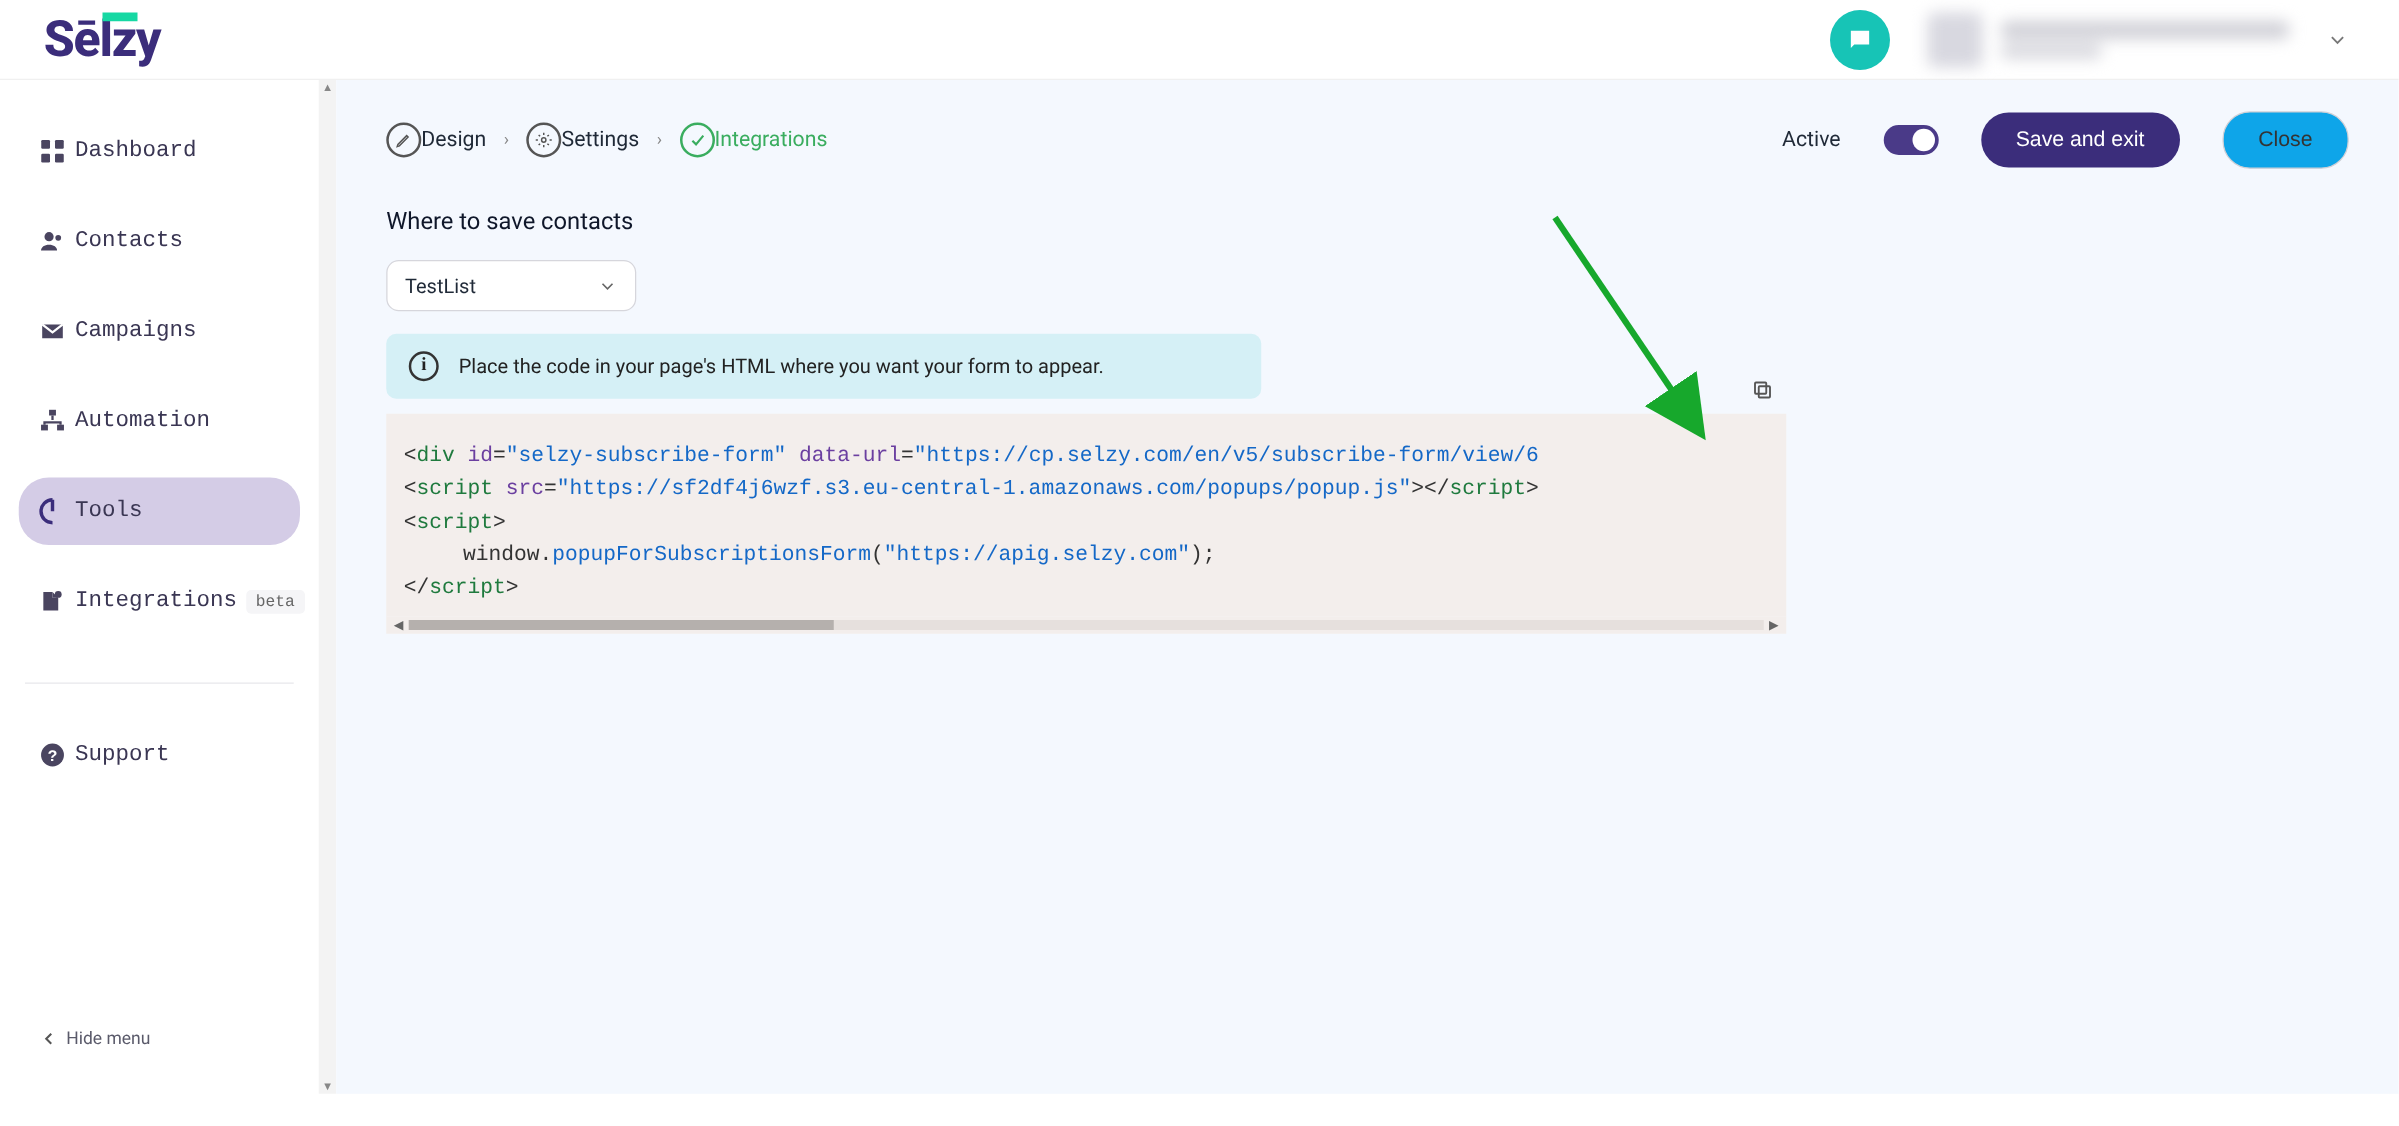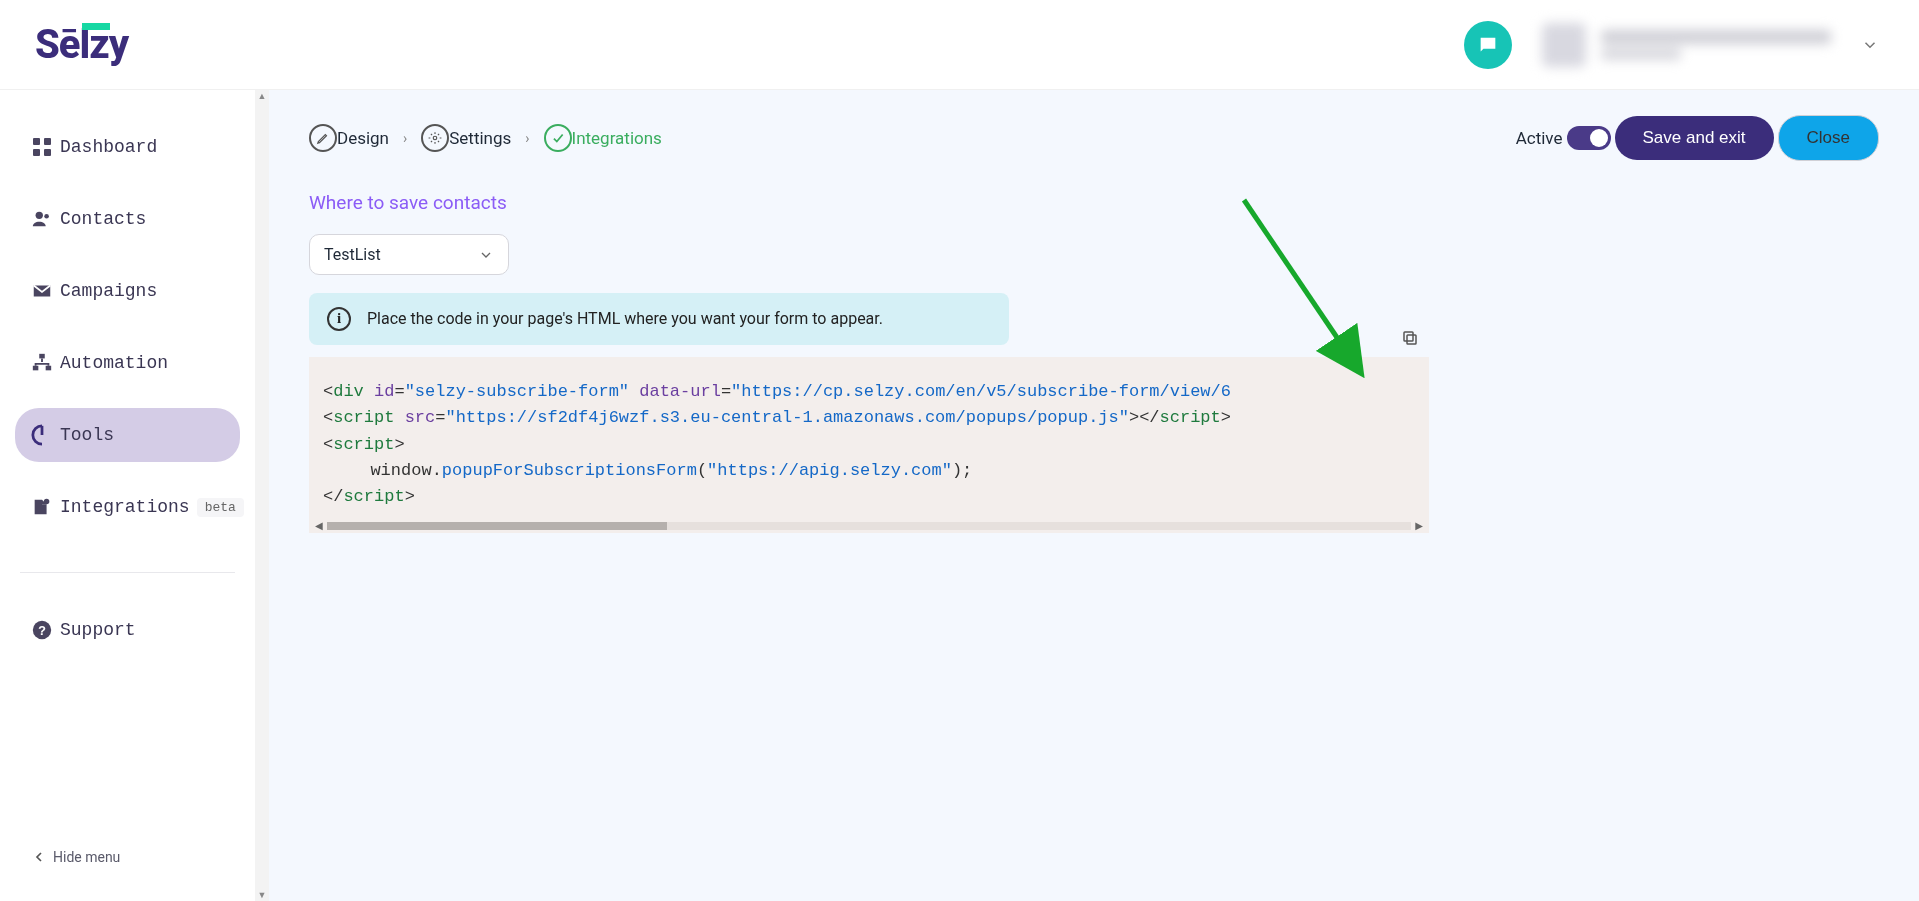--- a/index.html
+++ b/index.html
@@ -1,18 +1,18 @@
 <!DOCTYPE html>
 <html><head>
 <meta charset="utf-8">
 <style>
 * { margin: 0; padding: 0; box-sizing: border-box; }
 body { font-family: -apple-system, BlinkMacSystemFont, "Segoe UI", Roboto, Arial, sans-serif; background: #fff; color: #1f2937; width: 1919px; height: 901px; overflow: hidden; }
 
-.header { height: 90px; display: flex; align-items: center; justify-content: space-between; padding: 0 40px 0 35px; border-bottom: 1px solid #f0f0f0; }
+.header { height: 64px; display: flex; align-items: center; justify-content: space-between; padding: 0 40px 0 35px; border-bottom: 1px solid #f0f0f0; }
 .logo { display: flex; align-items: center; }
 .logo-text { font-size: 40px; font-weight: 800; color: #3b2d7b; letter-spacing: -1px; position: relative; }
 .logo-accent { position: absolute; width: 28px; height: 7px; background: #16d8a3; top: 2px; left: 47px; }
 
 .header-right { display: flex; align-items: center; gap: 30px; }
 .chat-bubble { width: 48px; height: 48px; border-radius: 50%; background: #17c4b6; display: flex; align-items: center; justify-content: center; }
 .account-area { display: flex; align-items: center; gap: 15px; filter: blur(6px); }
 .account-avatar { width: 44px; height: 44px; border-radius: 6px; background: #d8d8e0; }
 .account-text { display: flex; flex-direction: column; gap: 4px; }
 .account-line1 { width: 230px; height: 14px; background: #cfcfd6; border-radius: 4px; }
@@ -36,28 +36,28 @@
 .main { flex: 1; background: #f4f8fe; padding: 25px 40px; position: relative; }
 
 .topbar { display: flex; align-items: center; justify-content: space-between; margin-bottom: 30px; }
 .breadcrumbs { display: flex; align-items: center; gap: 14px; }
 .crumb { display: flex; align-items: center; font-size: 17px; }
 .crumb-icon { width: 28px; height: 28px; border-radius: 50%; border: 2px solid #555; display: flex; align-items: center; justify-content: center; }
 .crumb-icon.done { border-color: #3aad5f; color: #3aad5f; }
 .crumb.active .crumb-label { color: #3aad5f; }
 .chev { color: #888; font-size: 14px; }
 
-.top-actions { display: flex; align-items: center; gap: 4px; margin-left: 26px; }
+.top-actions { display: flex; align-items: center; gap: 34px; margin-left: 26px; }
 .active-label { font-size: 17px; }
 .toggle { width: 44px; height: 24px; border-radius: 12px; background: #4a3a88; position: relative; }
 .toggle::after { content:""; position:absolute; right:3px; top:3px; width:18px; height:18px; border-radius:50%; background:#fff; }
 .btn-primary { background: #3b2d7b; color: #fff; border-radius: 22px; padding: 12px 28px; font-size: 17px; border: none; cursor:pointer; }
 .btn-secondary { background: #0ea5e9; color: #333; border-radius: 22px; padding: 12px 28px; font-size: 17px; border: 1px solid #d0d0d6; cursor:pointer; }
 
-.section-title { font-size: 19px; color: #8b5cf6; margin-bottom: 20px; }
+.section-title { font-size: 19px; color: #0f172a; margin-bottom: 20px; }
 .select-box { width: 200px; background:#fff; border:1px solid #d6d6dc; border-radius: 10px; padding: 10px 14px; display:flex; align-items:center; justify-content:space-between; font-size:16px; }
 
 .info-box { margin-top: 18px; background:#d5f0f6; border-radius: 8px; padding: 14px 18px; display:flex; align-items:center; gap:16px; max-width: 700px; font-size:16px; line-height:1.45; color:#222; }
 .info-icon { width:24px; height:24px; border-radius:50%; border:2px solid #333; display:flex; align-items:center; justify-content:center; flex-shrink:0; font-weight:700; font-family:serif; font-size:15px; }
 
 .tabs-row { display:flex; align-items:center; gap:18px; margin-top: 14px; margin-bottom: -3px; position: relative; }
 .tabs-highlight-box { position:absolute; left:-15px; top:-7px; width:114px; height:42px; border:4px solid #17a82c; border-radius:4px; pointer-events:none; }
 .tab { font-size:17px; padding: 6px 2px; cursor:pointer; }
 .tab.active { border-bottom: 3px solid #4a3a88; }
 

